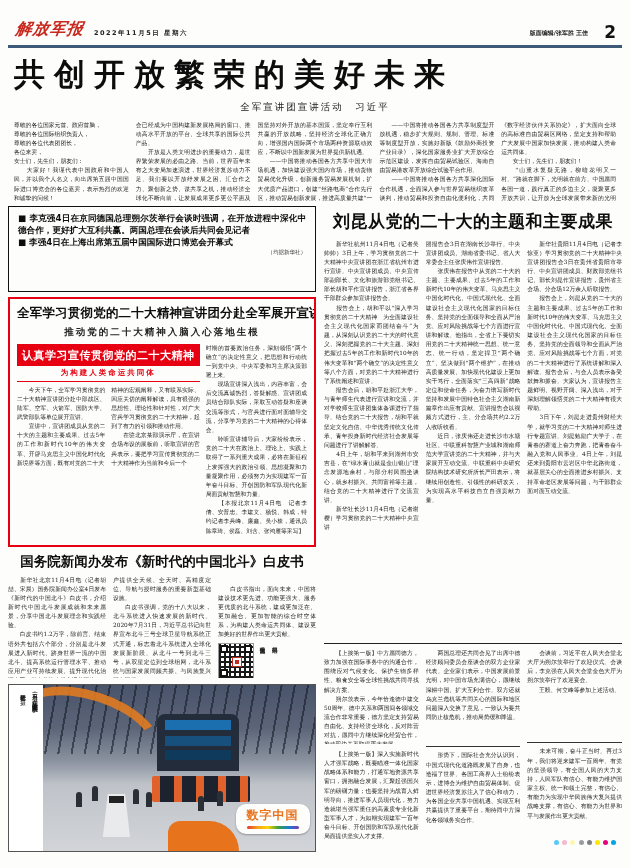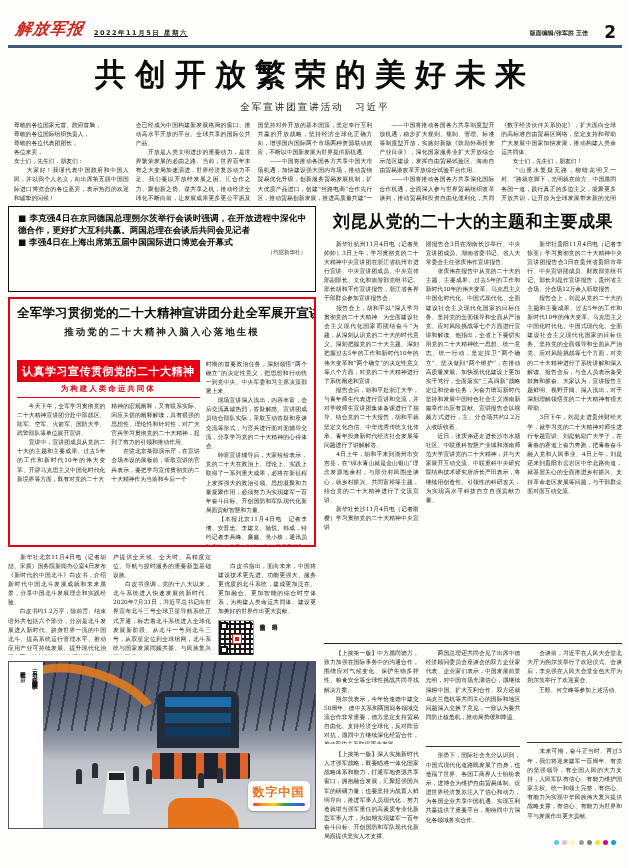--- a/index.html
+++ b/index.html
@@ -6,46 +6,46 @@
   html,body { background:#e8e8e6; }
   .page {
     position:relative; width:630px; height:868px; margin:0 auto;
     background:#fdfdfb; overflow:hidden; color:#1a1a1a;
     font-family:"DejaVu Serif","Liberation Serif",serif;
   }
   
   .hdr { position:relative; height:36px; margin:6px 8px 0; }
   .masthead { position:absolute; left:8px; bottom:2px; color:#c8281e;
     font:italic bold 16px "DejaVu Serif",serif; letter-spacing:1px; transform:skewX(-8deg); }
-  .hdr-date { position:absolute; left:86px; bottom:4px; font:bold 6.5px "DejaVu Sans",sans-serif; letter-spacing:1.5px; color:#222;text-decoration:underline; }
+  .hdr-date { position:absolute; left:86px; bottom:4px; font:bold 6.5px "DejaVu Sans",sans-serif; letter-spacing:1.5px; color:#222; }
   .hdr-section { position:absolute; left:0; right:0; bottom:2px; text-align:center;
     font:bold 17px "DejaVu Sans",sans-serif; letter-spacing:14px; color:#111; }
   .hdr-editors { position:absolute; right:34px; bottom:4px; font:bold 6px "DejaVu Sans",sans-serif; color:#222; }
   .hdr-page { position:absolute; right:6px; bottom:0; font:bold 17px "DejaVu Sans",sans-serif; color:#111; }
   .hdr-rule { height:2.5px; background:#3d5a78; margin:3px 8px 0; }
   
   .lead { padding:6px 14px 0; }
-  .lead-h1 { text-align:center; font:bold 31px "DejaVu Sans",sans-serif; letter-spacing:9px; color:#0d0d0d; }
+  .lead-h1 { font:bold 31px "DejaVu Sans",sans-serif; letter-spacing:9px; color:#0d0d0d; }
   .lead-h2 { text-align:center; font:bold 13.5px "DejaVu Sans",sans-serif; letter-spacing:1px; margin-top:5px; color:#111; }
   .lead-by { text-align:center; font:9.5px "DejaVu Serif",serif; letter-spacing:2px; margin-top:5px; color:#222; }
   .cols5 { display:flex; gap:7px; margin-top:7px; height:80px; overflow:hidden; }
   .colT { flex:1; font-size:5.8px; line-height:1.58; text-align:justify;
     white-space:pre-line; overflow:hidden; color:#222; }
   
   .mid { display:flex; gap:8px; padding:0 8px; margin-top:5px; }
   .Lcol { width:308px; } .Rcol { width:298px; }
   
   .briefs { border:1.6px solid #111; padding:5px 9px 3px; height:86px; overflow:hidden; }
   .brief-item { font:bold 8.6px "DejaVu Sans",sans-serif; line-height:1.45; text-align:justify; color:#0d0d0d; }
   .brief-src { text-align:right; font:5.5px "DejaVu Sans",sans-serif; color:#333; }
   
   .redbox { border:2.2px solid #e60012; margin-top:5px; padding:6px 7px 5px; height:250px; overflow:hidden; }
   .red-h1 { text-align:center; font:bold 12.5px "DejaVu Sans",sans-serif; letter-spacing:0.2px; color:#0d0d0d; white-space:nowrap; }
   .red-h2 { text-align:center; font:bold 9.5px "DejaVu Serif",serif; letter-spacing:2px; margin-top:4px; color:#222; }
-  .red-body { display:flex; gap:6px; margin-top:21px; height:195px; overflow:hidden;justify-content:space-between; }
+  .red-body { display:flex; gap:6px; margin-top:5px; height:195px; overflow:hidden;justify-content:space-between; }
   .red-left { width:63%; display:flex; flex-direction:column; }
   .banner { background:#e60012; color:#fff; text-align:center;
     font:bold 11px "DejaVu Sans",sans-serif; padding:4px 0 3px; letter-spacing:0.5px; }
   .banner2 { color:#e60012; text-align:center; font:bold 7.5px "DejaVu Sans",sans-serif;
     letter-spacing:2px; padding:2.5px 0; border-bottom:1.2px solid #e60012; }
   .red-cols { display:flex; gap:6px; margin-top:4px; flex:1; overflow:hidden; }
   .red-right { flex:1; overflow:hidden; }
   
   .beidou { margin-top:6px; }
   .bd-h1 { text-align:center; font:bold 13.5px "DejaVu Sans",sans-serif; color:#0d0d0d; white-space:nowrap; }
@@ -71,22 +71,22 @@
     border-radius:50%; border-bottom-color:transparent; border-right-color:transparent; transform:rotate(18deg); opacity:.9; }
   .kiosk { position:absolute; top:18%; left:42%; width:30%; height:34%;
     background:#232c3a; border-radius:8px 8px 0 0; }
   .kiosk:after { content:""; position:absolute; top:6px; left:10%; width:80%; height:10px; background:#1b6fae;
     box-shadow:0 16px 0 #17507c, 0 30px 0 #0f3a5c; }
   .desks { position:absolute; top:55%; left:40%; width:36%; height:16%; background:#1d232e;
     background-image:repeating-linear-gradient(90deg,#e0622a 0 8px,#1d232e 8px 22px); border-radius:2px; }
   .podium { position:absolute; left:22%; bottom:8%; width:10%; height:26%; background:#e9eaec;
     clip-path:polygon(18% 0,82% 0,100% 100%,0 100%); }
   .podium:after { content:""; position:absolute; top:4%; left:22%; width:56%; height:16%; background:#222; }
-  .sign { position:absolute; right:2%; bottom:10%; background:#fdfdfc; border-radius:5px;
-    padding:3px 5px 5px; box-shadow:0 1px 2px rgba(0,0,0,.3); }
+  .sign { position:absolute; right:2%; bottom:10%; background:#fdfdfc; border-radius:10px;
+    padding:3px 11px 5px; box-shadow:0 1px 2px rgba(0,0,0,.3); }
   .sign-txt { font:bold 12px "DejaVu Sans",sans-serif; color:#e8731d; letter-spacing:1px; }
   .sign-stripe { height:3px; margin-top:2px; border-radius:2px;
     background:linear-gradient(90deg,#e8382d,#f5a21d,#ffd400,#3aa13c,#1d7bd1,#7a3ab0); }
   .machine { position:absolute; left:46%; bottom:0; width:26%; height:18%;
     background:#e8731d; border-radius:12px 30px 0 0; }
   .person { position:absolute; bottom:26%; width:6px; height:15px; border-radius:3px 3px 0 0; background:#2a2e35; }
   .dots { display:flex; justify-content:center; margin-top:3px; }
   .dot { width:5px; height:5px; border-radius:50%; display:inline-block; margin:0 1.6px; }
   
   .cen-h1 { text-align:center; font:bold 17px "DejaVu Sans",sans-serif; letter-spacing:0.5px;
@@ -166,20 +166,21 @@
             </div>
           </div>
           <div class="red-right colT">时期的首要政治任务，深刻领悟“两个确立”的决定性意义，把思想和行动统一到党中央、中央军委和习主席决策部署上来。
 　　现场宣讲深入浅出，内容丰富，会后交流真诚热烈，答疑解惑。宣讲团成员结合部队实际，采取互动答疑和座谈交流等形式，与官兵进行面对面辅导交流，分享学习党的二十大精神的心得体会。
 　　聆听宣讲辅导后，大家纷纷表示，党的二十大在政治上、理论上、实践上取得了一系列重大成果，必将在新征程上发挥强大的政治引领、思想凝聚和力量凝聚作用，必须努力为实现建军一百年奋斗目标、开创国防和军队现代化新局面贡献智慧和力量。
 　　【本报北京11月4日电　记者李倩、安普忠、李建文、杨悦、韩成，特约记者李兵峰、廉鑫、吴小株，通讯员陈章琦、侯磊、刘含、张鸿雁等采写】</div>
         </div>
       </div>
 
       <div class="beidou">
+        <div class="bd-h1">国务院新闻办发布《新时代的中国北斗》白皮书</div>
         <div class="bd-cols">
           <div class="colT">　　新华社北京11月4日电（记者胡喆、宋晨）国务院新闻办公室4日发布《新时代的中国北斗》白皮书，介绍新时代中国北斗发展成就和未来愿景，分享中国北斗发展理念和实践经验。
 　　白皮书约1.2万字，除前言、结束语外共包括六个部分，分别是北斗发展进入新时代、跻身世界一流的中国北斗、提高系统运行管理水平、推动应用产业可持续发展、提升现代化治理水平、助力构建人类命运共同体。</div>
           <div class="colT">户提供全天候、全天时、高精度定位、导航与授时服务的重要新型基础设施。
 　　白皮书强调，党的十八大以来，北斗系统进入快速发展的新时代。2020年7月31日，习近平总书记向世界宣布北斗三号全球卫星导航系统正式开通，标志着北斗系统进入全球化发展新阶段。从北斗一号到北斗三号，从双星定位到全球组网，北斗系统与国家发展同频共振、与民族复兴同向同行。</div>
           <div class="colT">
             <span>　　白皮书指出，面向未来，中国将建设技术更先进、功能更强大、服务更优质的北斗系统，建成更加泛在、更加融合、更加智能的综合时空体系，为构建人类命运共同体、建设更加美好的世界作出更大贡献。</span>
             <span class="qr-row">
               <span class="qr"><i class="tl"></i><i class="tr"></i><i class="bl"></i><b></b></span>
               <span class="qr-label">扫描二维码

